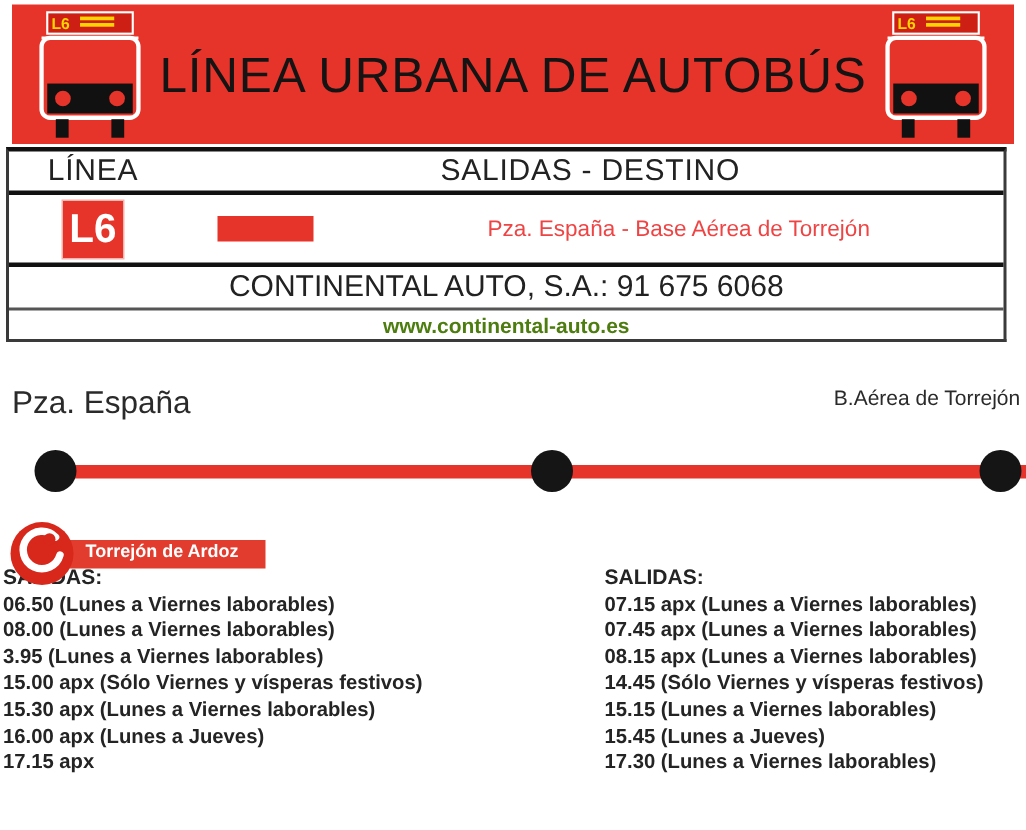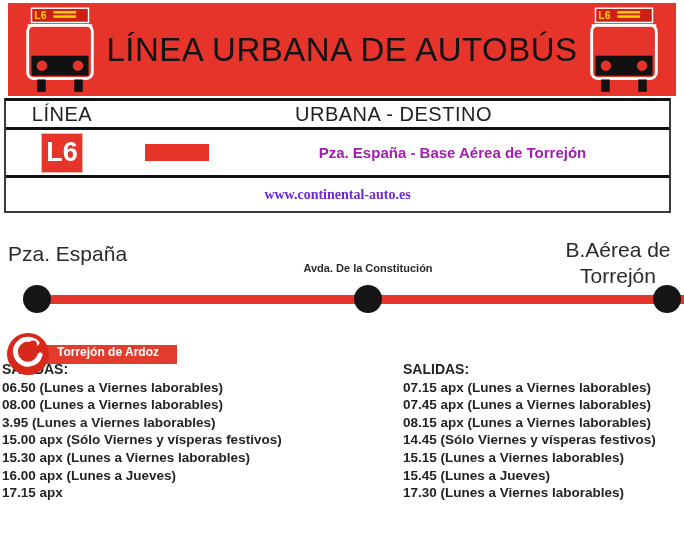--- a/index.html
+++ b/index.html
@@ -29,31 +29,31 @@
   .row.linerow{height:45px;border-bottom:3px solid #111;}
   .c1{width:112px;display:flex;justify-content:center;align-items:center;}
   .c2{width:118px;display:flex;justify-content:center;align-items:center;}
   .c3{flex:1;display:flex;justify-content:center;align-items:center;}
   .badge{
     width:40px;height:38px;background:#e6342b;color:#fff;
     font-size:27px;font-weight:700;display:flex;align-items:center;justify-content:center;
     box-shadow:0 0 0 1px #f3b4ae;
   }
   .swatch{width:64px;height:17px;background:#e6342b;}
-  .route-text{font-size:15px;font-weight:700;color:#a21caf;}
+  .route-text{font-size:15px;font-weight:400;color:#ef4444;}
   .row.operator{height:27px;border-bottom:2px solid #555;justify-content:center;font-size:20px;color:#222;}
-  .row.website{height:33px;justify-content:center;font-size:14px;font-weight:700;color:#6d28d9;font-family:Liberation Serif, serif;}
+  .row.website{height:19px;justify-content:center;font-size:14px;font-weight:700;color:#4d7c0f;}
   
   .route-diagram{position:relative;height:86px;margin-top:22px;}
   .rd-bar{position:absolute;left:30px;right:0;top:60px;height:9px;background:#e6342b;}
   .rd-dot{position:absolute;width:28px;height:28px;border-radius:50%;background:#151515;top:50px;}
   .rd-dot.d1{left:23px;}.rd-dot.d2{left:354px;}.rd-dot.d3{left:653px;}
   .rd-label-left{position:absolute;left:8px;top:7px;font-size:21px;color:#2a2a2a;}
   .rd-label-mid{position:absolute;left:288px;width:160px;top:27px;font-size:11px;font-weight:700;text-align:center;color:#2a2a2a;}
-  .rd-label-right{position:absolute;right:2px;top:2px;width:128px;font-size:21px;line-height:26px;text-align:center;color:#2a2a2a;}
+  .rd-label-right{position:absolute;right:2px;top:2px;width:128px;font-size:14px;line-height:26px;text-align:center;color:#2a2a2a;}
   
   .muni{position:relative;height:42px;margin-top:12px;margin-left:6px;display:flex;align-items:center;}
   .muni-logo{width:44px;height:44px;position:relative;z-index:2;}
   .muni-label{
     background:#e23c2e;color:#fff;font-size:12px;font-weight:700;
     padding:0 18px 5px 14px;margin-left:-7px;position:relative;z-index:1;
     white-space:nowrap;
   }
   
   .schedules{display:flex;margin-top:-14px;position:relative;z-index:0;}
@@ -92,37 +92,37 @@
     <circle cx="21" cy="62.5" r="5.5" fill="#e6342b"></circle>
     <circle cx="59" cy="62.5" r="5.5" fill="#e6342b"></circle>
     <rect x="16" y="77" width="9" height="13" fill="#111"></rect>
     <rect x="55" y="77" width="9" height="13" fill="#111"></rect>
   </svg>
 </header>
 
 <div class="info-table">
   <div class="row head">
     <div class="c1">LÍNEA</div>
-    <div class="c3">URBANA - DESTINO</div>
+    <div class="c3">SALIDAS - DESTINO</div>
   </div>
   <div class="row linerow">
     <div class="c1">
       <span class="badge">L6</span>
     </div>
     <div class="c2">
       <span class="swatch"></span>
     </div>
     <div class="c3 route-text">Pza. España - Base Aérea de Torrejón</div>
   </div>
+  <div class="row operator">CONTINENTAL AUTO, S.A.: 91 675 6068</div>
   <div class="row website">www.continental-auto.es</div>
 </div>
 
 <div class="route-diagram">
   <div class="rd-label-left">Pza. España</div>
-  <div class="rd-label-mid">Avda. De la Constitución</div>
   <div class="rd-label-right">B.Aérea de Torrejón</div>
   <div class="rd-bar"></div>
   <div class="rd-dot d1"></div>
   <div class="rd-dot d2"></div>
   <div class="rd-dot d3"></div>
 </div>
 
 <div class="muni">
   <svg class="muni-logo" viewBox="0 0 44 44">
     <circle cx="22" cy="22" r="21" fill="#d8271b"></circle>

